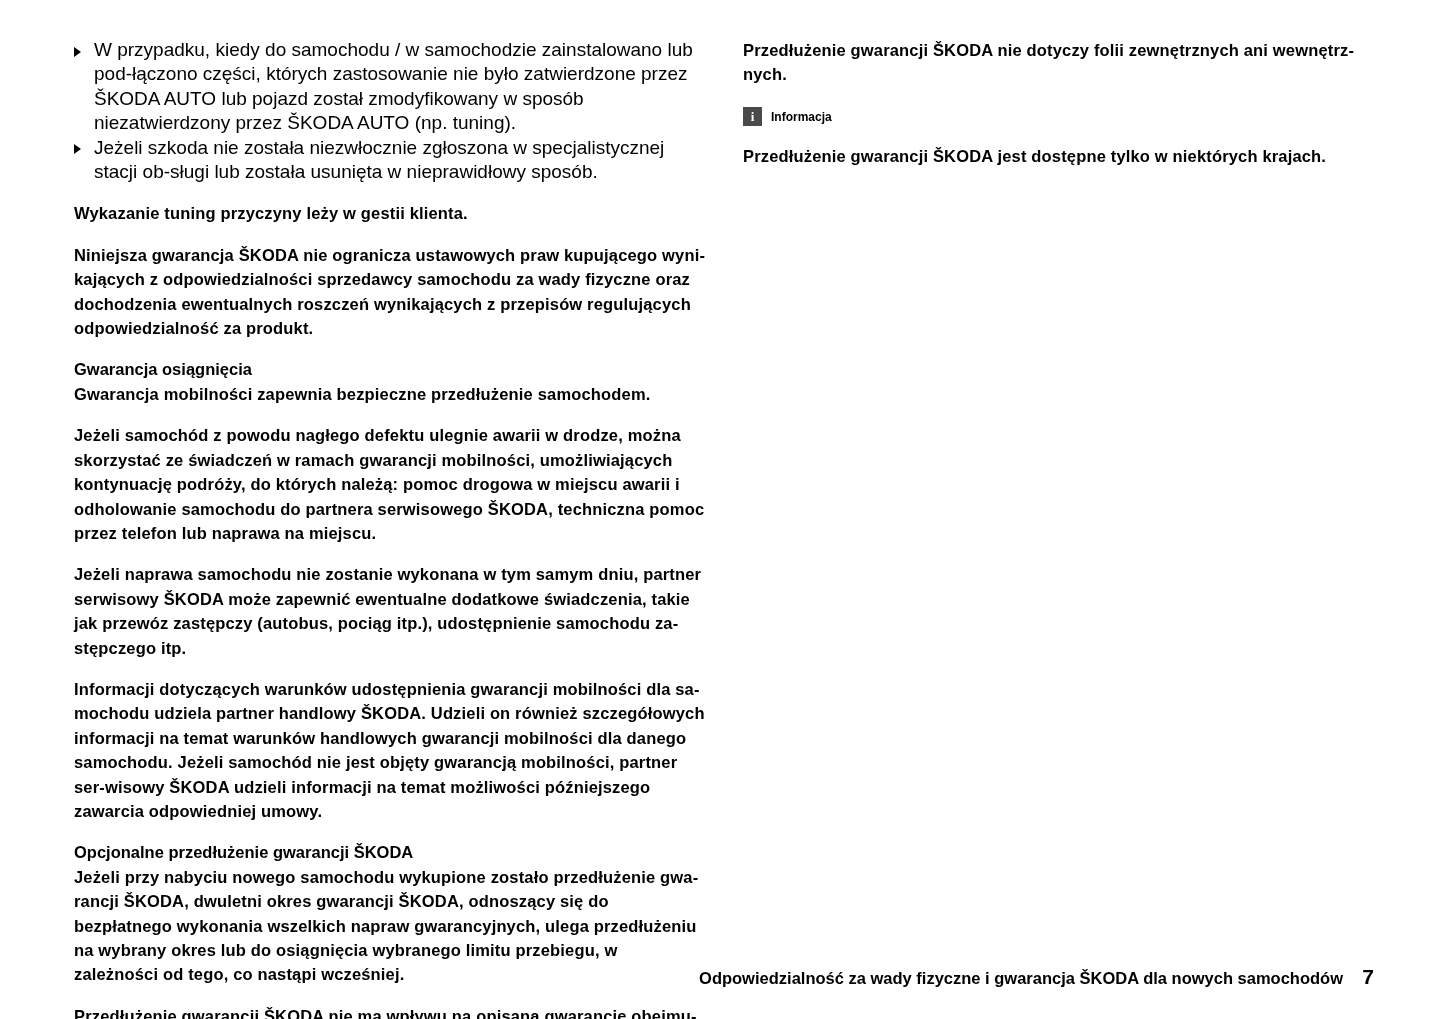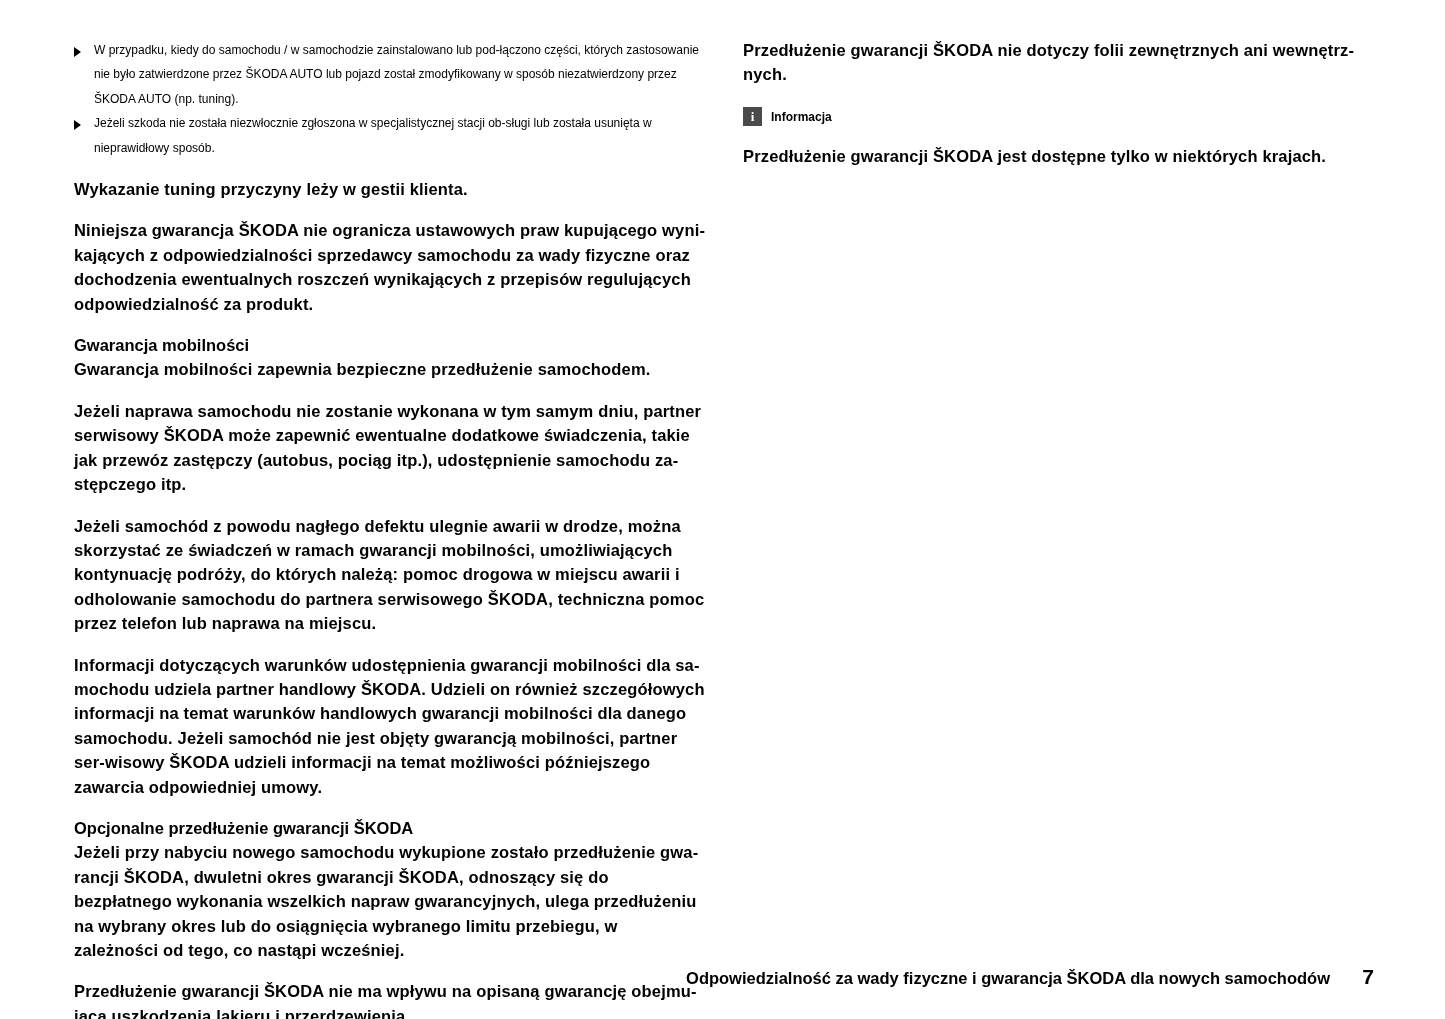--- a/index.html
+++ b/index.html
@@ -49,21 +49,21 @@
     line-height: 24.4px;
     font-weight: bold;
     margin: 17px 0 0 0;
   }
   ul.bullets {
     list-style: none;
     margin: 0 0 17px 0;
     padding: 0;
   }
   ul.bullets li {
-    font-size: 12px;
+    font-size: 19px;
     line-height: 24.4px;
     position: relative;
     padding-left: 20px;
     margin: 0 0 0 0;
   }
   ul.bullets li .tri {
     position: absolute;
     left: 0;
     top: 8.5px;
     width: 0;
@@ -95,21 +95,21 @@
     line-height: 20px;
   }
   .footer {
     position: absolute;
     left: 74px;
     right: 71px;
     bottom: 30px;
     display: flex;
     align-items: baseline;
     justify-content: flex-end;
-    gap: 30px;
+    gap: 17px;
   }
   .footer-title {
     font-size: 16.5px;
     font-weight: bold;
   }
   .footer-page {
     font-size: 21px;
     font-weight: bold;
     min-width: 14px;
     text-align: right;
@@ -131,24 +131,24 @@
         </li>
         <li>
           <span class="tri"></span>
           <span>Jeżeli szkoda nie została niezwłocznie zgłoszona w specjalistycznej stacji ob-sługi lub została usunięta w nieprawidłowy sposób.</span>
         </li>
       </ul>
 
       <p class="body">Wykazanie tuning przyczyny leży w gestii klienta.</p>
       <p class="body">Niniejsza gwarancja ŠKODA nie ogranicza ustawowych praw kupującego wyni-kających z odpowiedzialności sprzedawcy samochodu za wady fizyczne oraz dochodzenia ewentualnych roszczeń wynikających z przepisów regulujących odpowiedzialność za produkt.</p>
 
-      <h3 class="subhead">Gwarancja mobilności</h3>
+      <h3 class="subhead">Gwarancja osiągnięcia</h3>
       <p class="body">Gwarancja mobilności zapewnia bezpieczne przedłużenie samochodem.</p>
+      <p class="body">Jeżeli samochód z powodu nagłego defektu ulegnie awarii w drodze, można skorzystać ze świadczeń w ramach gwarancji mobilności, umożliwiających kontynuację podróży, do których należą: pomoc drogowa w miejscu awarii i odholowanie samochodu do partnera serwisowego ŠKODA, techniczna pomoc przez telefon lub naprawa na miejscu.</p>
       <p class="body">Jeżeli naprawa samochodu nie zostanie wykonana w tym samym dniu, partner serwisowy ŠKODA może zapewnić ewentualne dodatkowe świadczenia, takie jak przewóz zastępczy (autobus, pociąg itp.), udostępnienie samochodu za-stępczego itp.</p>
-      <p class="body">Jeżeli samochód z powodu nagłego defektu ulegnie awarii w drodze, można skorzystać ze świadczeń w ramach gwarancji mobilności, umożliwiających kontynuację podróży, do których należą: pomoc drogowa w miejscu awarii i odholowanie samochodu do partnera serwisowego ŠKODA, techniczna pomoc przez telefon lub naprawa na miejscu.</p>
       <p class="body">Informacji dotyczących warunków udostępnienia gwarancji mobilności dla sa-mochodu udziela partner handlowy ŠKODA. Udzieli on również szczegółowych informacji na temat warunków handlowych gwarancji mobilności dla danego samochodu. Jeżeli samochód nie jest objęty gwarancją mobilności, partner ser-wisowy ŠKODA udzieli informacji na temat możliwości późniejszego zawarcia odpowiedniej umowy.</p>
 
       <h3 class="subhead">Opcjonalne przedłużenie gwarancji ŠKODA</h3>
       <p class="body">Jeżeli przy nabyciu nowego samochodu wykupione zostało przedłużenie gwa-rancji ŠKODA, dwuletni okres gwarancji ŠKODA, odnoszący się do bezpłatnego wykonania wszelkich napraw gwarancyjnych, ulega przedłużeniu na wybrany okres lub do osiągnięcia wybranego limitu przebiegu, w zależności od tego, co nastąpi wcześniej.</p>
       <p class="body">Przedłużenie gwarancji ŠKODA nie ma wpływu na opisaną gwarancję obejmu-jącą uszkodzenia lakieru i przerdzewienia.</p>
 
     </div>
 
     <div class="col col-right">
 

